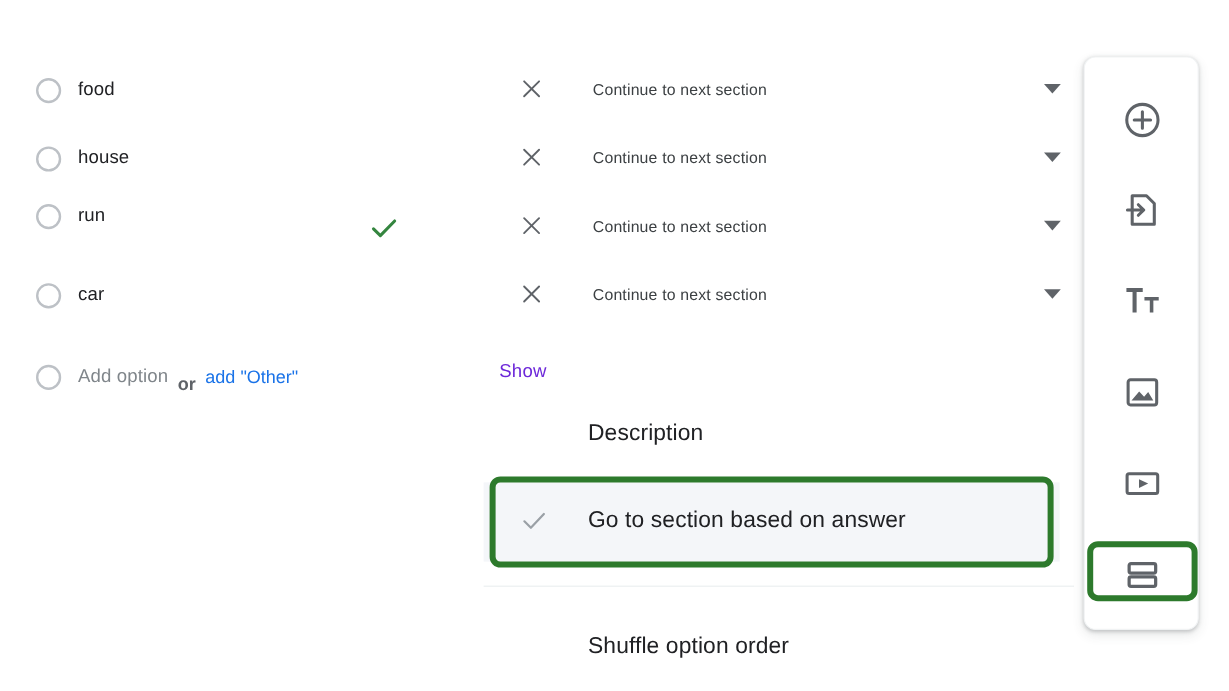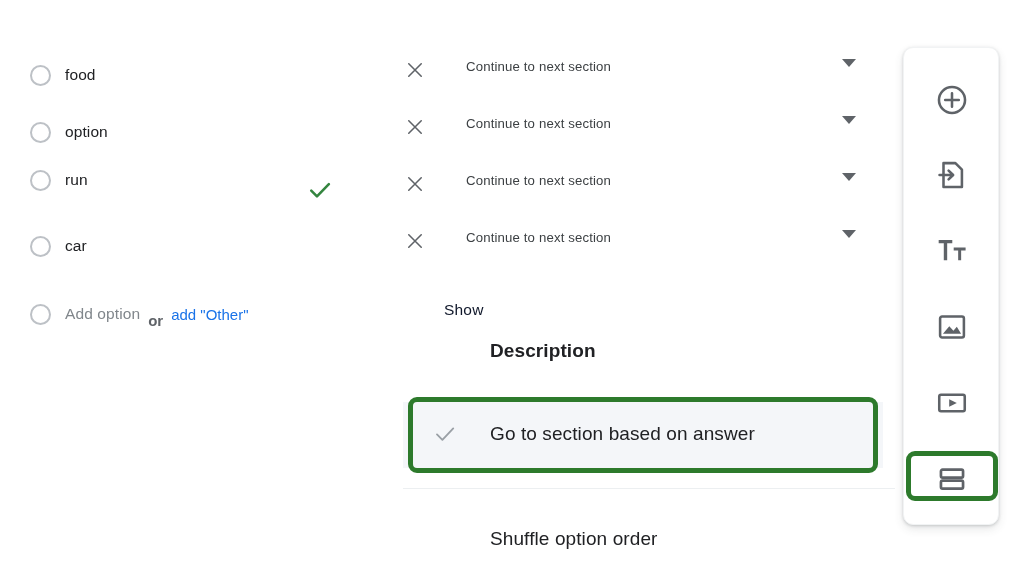--- a/index.html
+++ b/index.html
@@ -21,34 +21,34 @@
     margin-left: 14px; font-size: 15.5px; color: #202124;
     letter-spacing: .1px; white-space: nowrap;
   }
   .opt-label.muted { color: #80868b; }
   .opt-or { margin-left: 8px; font-size: 15px; color: #5f6368; font-weight: 700; margin-top: 12px; }
   .opt-other { margin-left: 8px; font-size: 15px; color: #1a73e8; }
 
   .correct-check { position: absolute; left: 306px; top: 176px; width: 28px; height: 28px; }
 
   
-  .goto-row { position: absolute; left: 404px; width: 460px; height: 30px; display: flex; }
+  .goto-row { position: absolute; left: 432px; width: 460px; height: 30px; display: flex; align-items: center; }
   .x-icon { width: 22px; height: 22px; flex: none; }
   .goto-text {
     position: absolute; left: 62px; font-size: 13.2px; color: #3c4043;
     letter-spacing: .15px; white-space: nowrap;
   }
   .caret { position: absolute; right: 8px; width: 0; height: 0;
     border-left: 7px solid transparent; border-right: 7px solid transparent;
     border-top: 8px solid #5f6368; }
 
   
-  .show-label { position: absolute; left: 444px; top: 301px; font-size: 15.5px; color: #0f172a; letter-spacing: .2px; text-align: right; }
+  .show-label { position: absolute; left: 416px; top: 301px; font-size: 15.5px; color: #6d28d9; letter-spacing: .2px; text-align: right; }
   .menu-item-text { position: absolute; font-size: 19px; color: #202124; letter-spacing: .1px; white-space: nowrap; }
-  #desc-text { left: 490px; top: 340px; font-weight: bold; }
+  #desc-text { left: 490px; top: 351px; }
   #goto-sec-text { left: 490px; top: 423px; }
   #shuffle-text { left: 490px; top: 528px; }
 
   .menu-row-hl {
     position: absolute; left: 403px; top: 402px; width: 480px; height: 66px;
     background: #f4f6f9;
   }
   .check-menu { position: absolute; left: 432px; top: 421px; width: 26px; height: 26px; }
 
   .divider { position: absolute; left: 403px; top: 488px; width: 492px; height: 1px; background: #eceff1; }
@@ -81,21 +81,21 @@
 
   <div>
 
     <div class="opt-row" style="top:61px">
       <span class="radio"></span>
       <span class="opt-label">food</span>
     </div>
 
     <div class="opt-row" style="top:118px">
       <span class="radio"></span>
-      <span class="opt-label">option</span>
+      <span class="opt-label">house</span>
     </div>
 
     <div class="opt-row" style="top:166px">
       <span class="radio"></span>
       <span class="opt-label">run</span>
     </div>
 
     <div class="opt-row" style="top:232px">
       <span class="radio"></span>
       <span class="opt-label">car</span>

